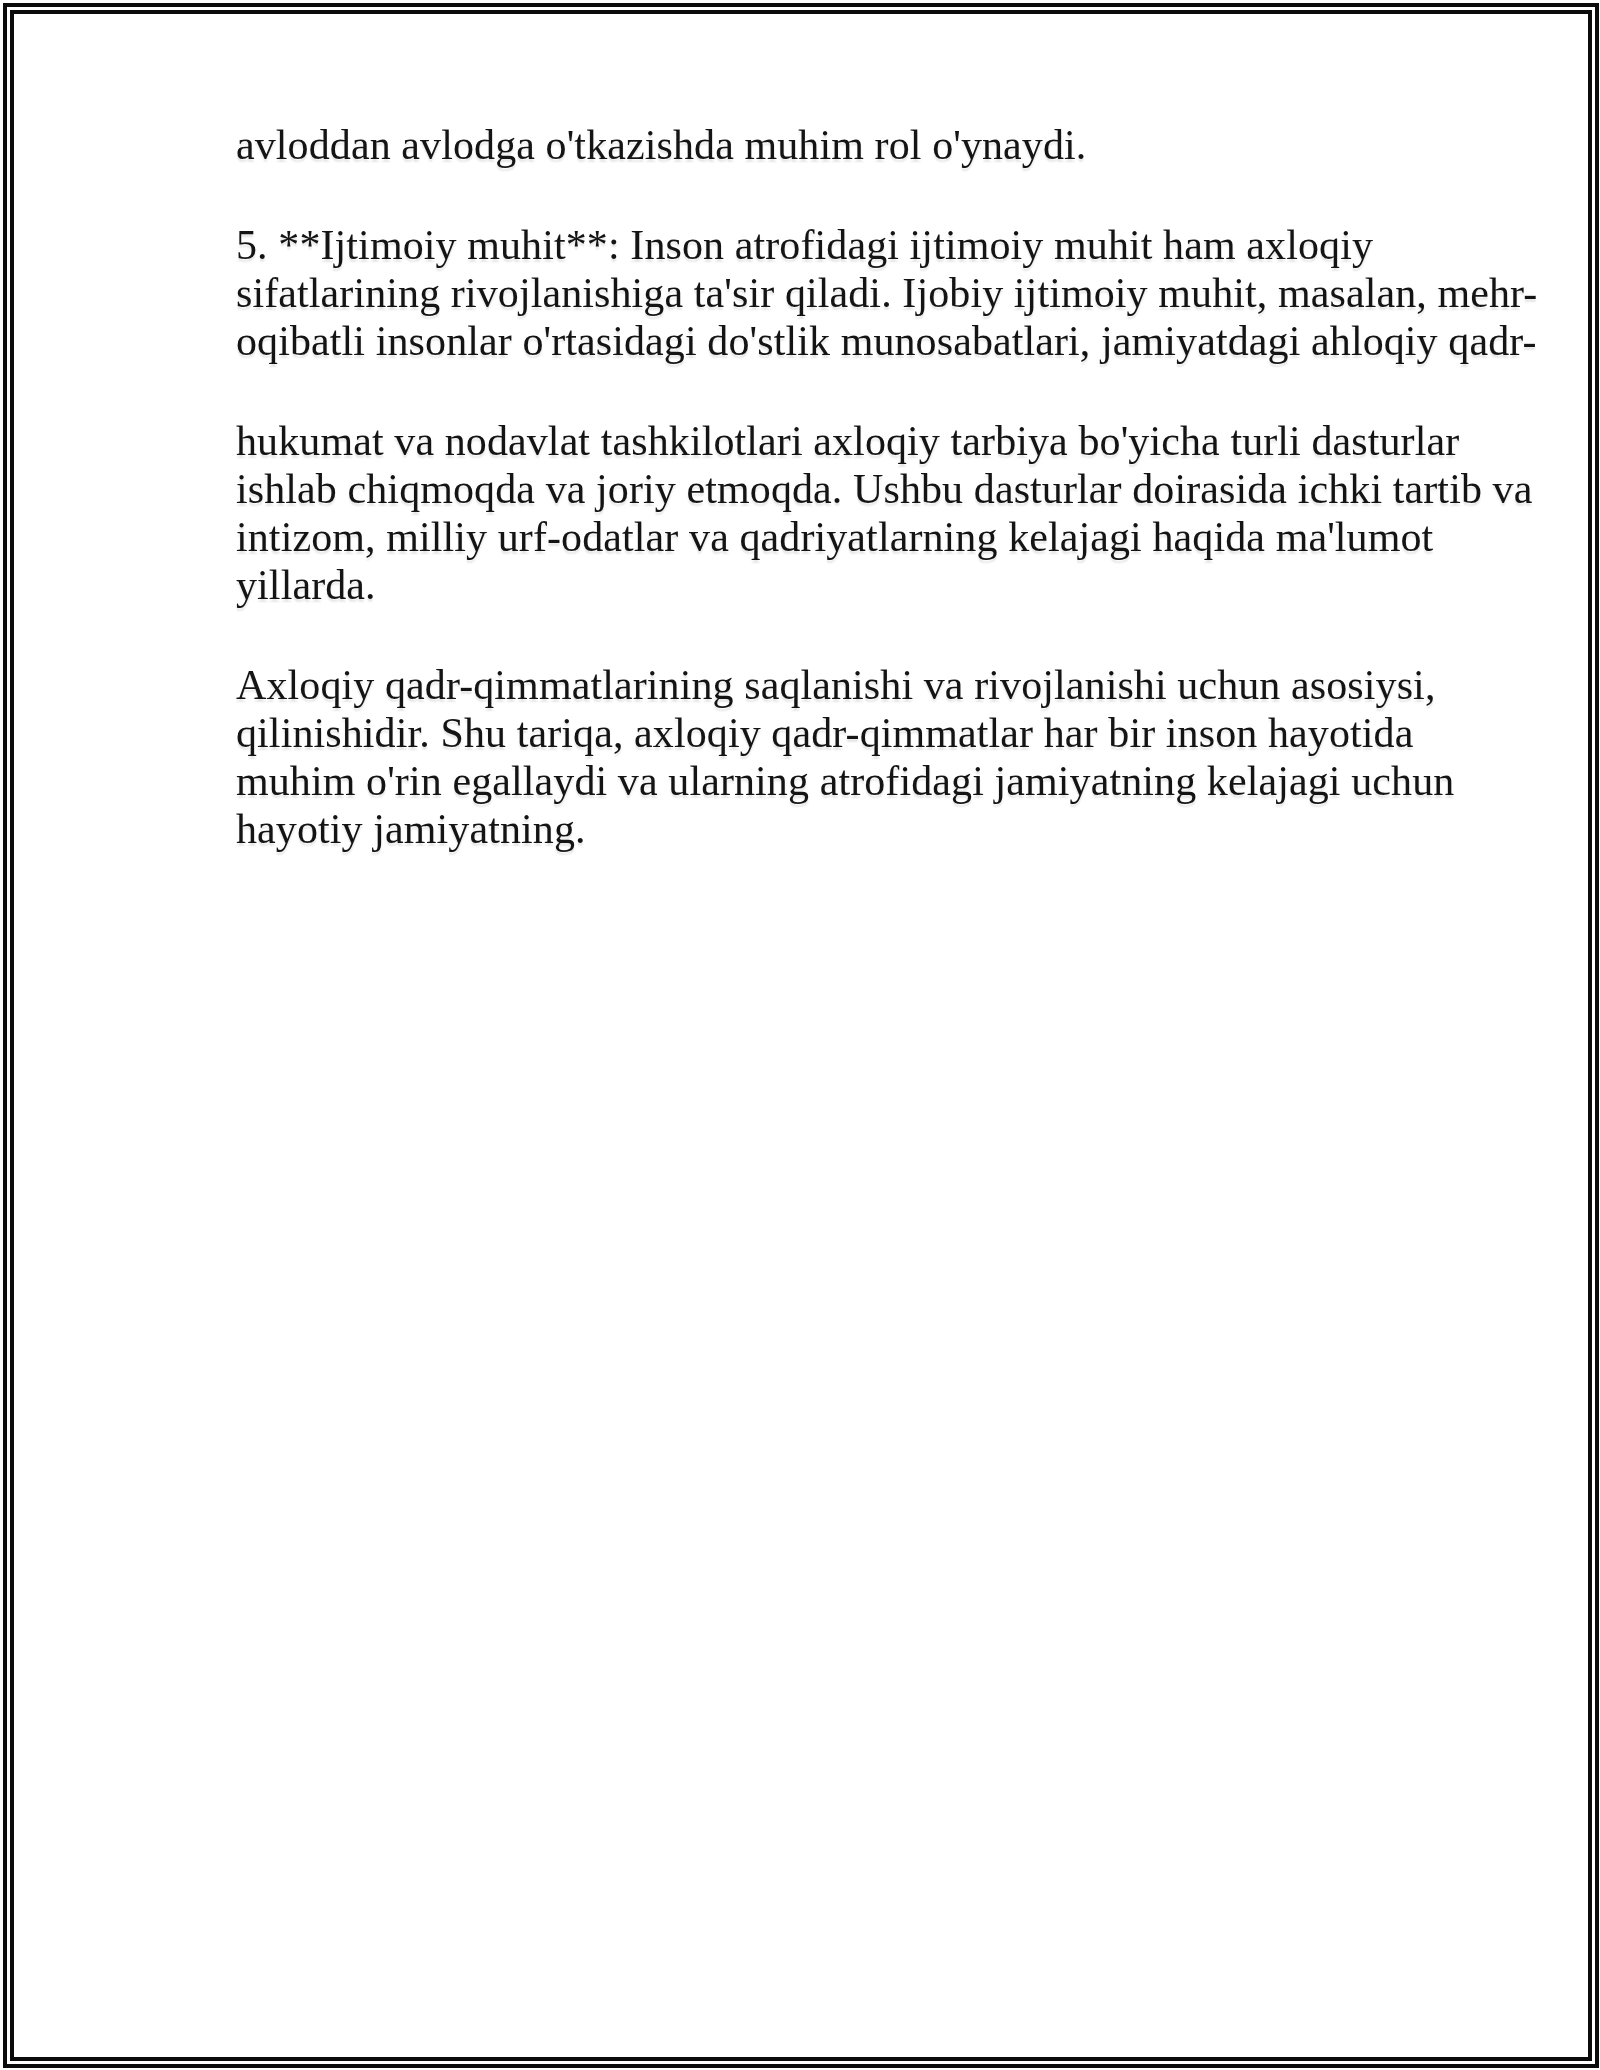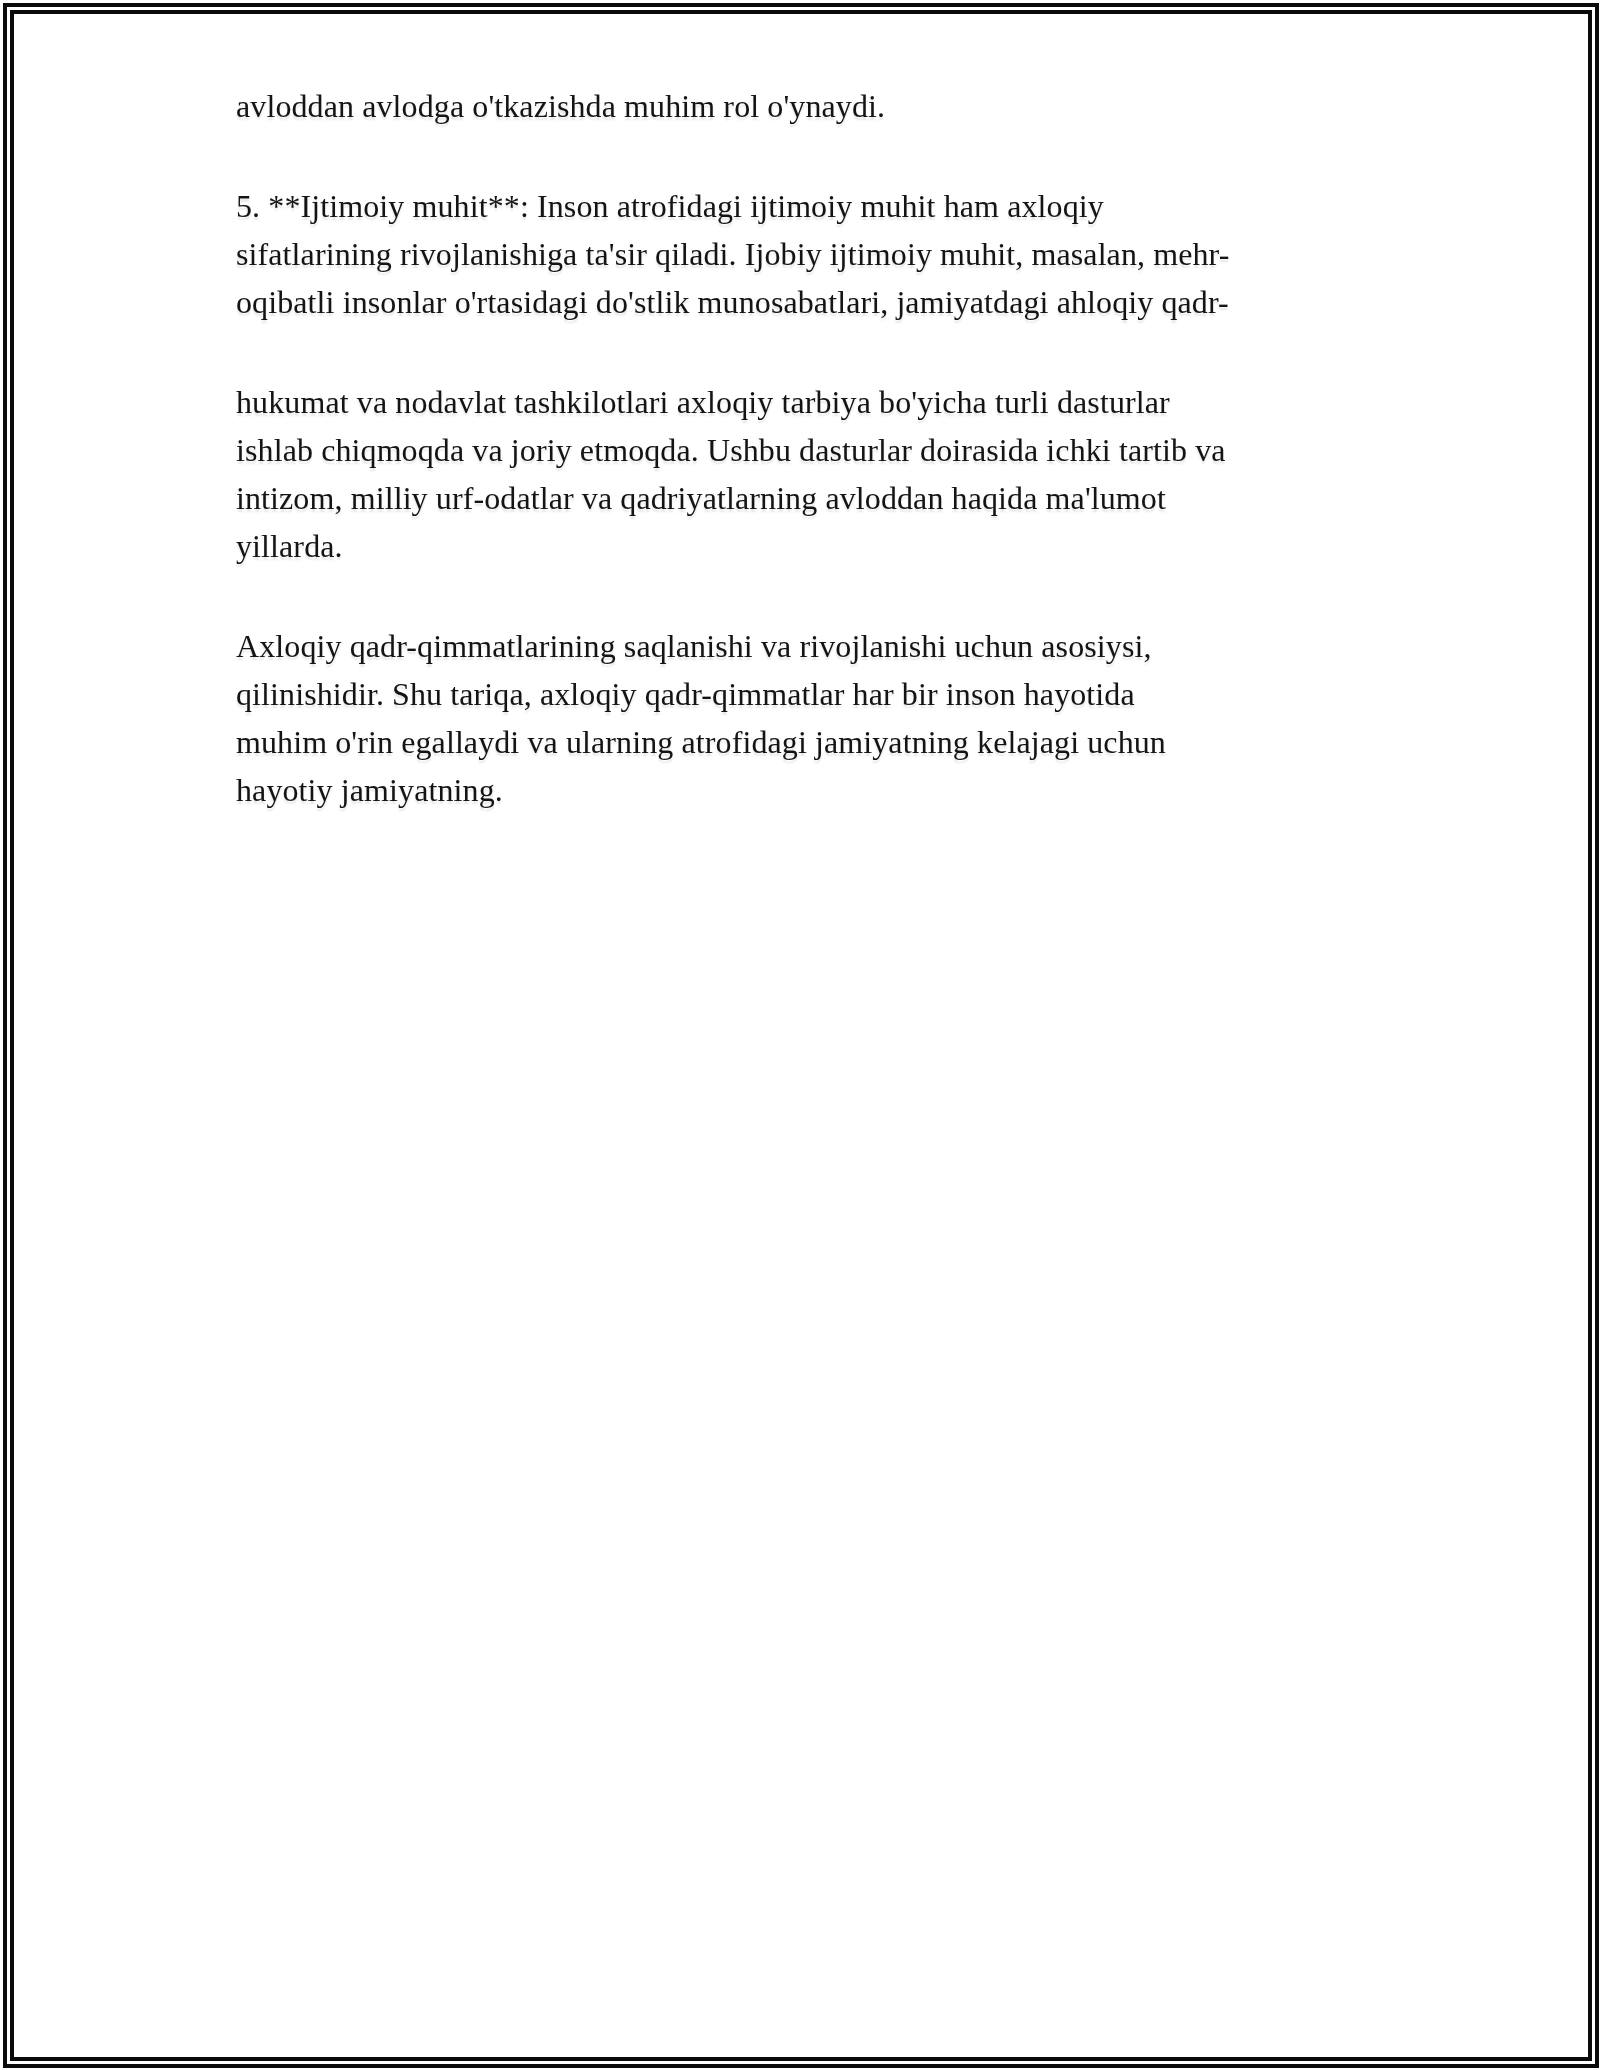--- a/index.html
+++ b/index.html
@@ -30,22 +30,22 @@
     }
     .frame-inner {
       width: 100%;
       height: 100%;
       box-sizing: border-box;
       border: 4px solid #0b0b0b;
       overflow: hidden;
       background: #ffffff;
     }
     .doc-content {
-      padding: 68px 200px 0 222px;
-      font-size: 32px;
+      padding: 107px 200px 0 222px;
+      font-size: 42px;
       line-height: 48px;
       color: #141414;
       letter-spacing: 0.1px;
     }
     .paragraph {
       margin: 0 0 52px 0;
     }
     .text-line {
       white-space: pre;
       text-shadow: 0 3px 2px rgba(0, 0, 0, 0.10);
@@ -62,21 +62,21 @@
             <div class="text-line">avloddan avlodga o'tkazishda muhim rol o'ynaydi.</div>
           </div>
           <div class="paragraph">
             <div class="text-line">5. **Ijtimoiy muhit**: Inson atrofidagi ijtimoiy muhit ham axloqiy</div>
             <div class="text-line">sifatlarining rivojlanishiga ta'sir qiladi. Ijobiy ijtimoiy muhit, masalan, mehr-</div>
             <div class="text-line">oqibatli insonlar o'rtasidagi do'stlik munosabatlari, jamiyatdagi ahloqiy qadr-</div>
           </div>
           <div class="paragraph">
             <div class="text-line">hukumat va nodavlat tashkilotlari axloqiy tarbiya bo'yicha turli dasturlar</div>
             <div class="text-line">ishlab chiqmoqda va joriy etmoqda. Ushbu dasturlar doirasida ichki tartib va</div>
-            <div class="text-line">intizom, milliy urf-odatlar va qadriyatlarning avloddan haqida ma'lumot</div>
+            <div class="text-line">intizom, milliy urf-odatlar va qadriyatlarning kelajagi haqida ma'lumot</div>
             <div class="text-line">yillarda.</div>
           </div>
           <div class="paragraph">
             <div class="text-line">Axloqiy qadr-qimmatlarining saqlanishi va rivojlanishi uchun asosiysi,</div>
             <div class="text-line">qilinishidir. Shu tariqa, axloqiy qadr-qimmatlar har bir inson hayotida</div>
             <div class="text-line">muhim o'rin egallaydi va ularning atrofidagi jamiyatning kelajagi uchun</div>
             <div class="text-line">hayotiy jamiyatning.</div>
           </div>
         </div>
     </div>

